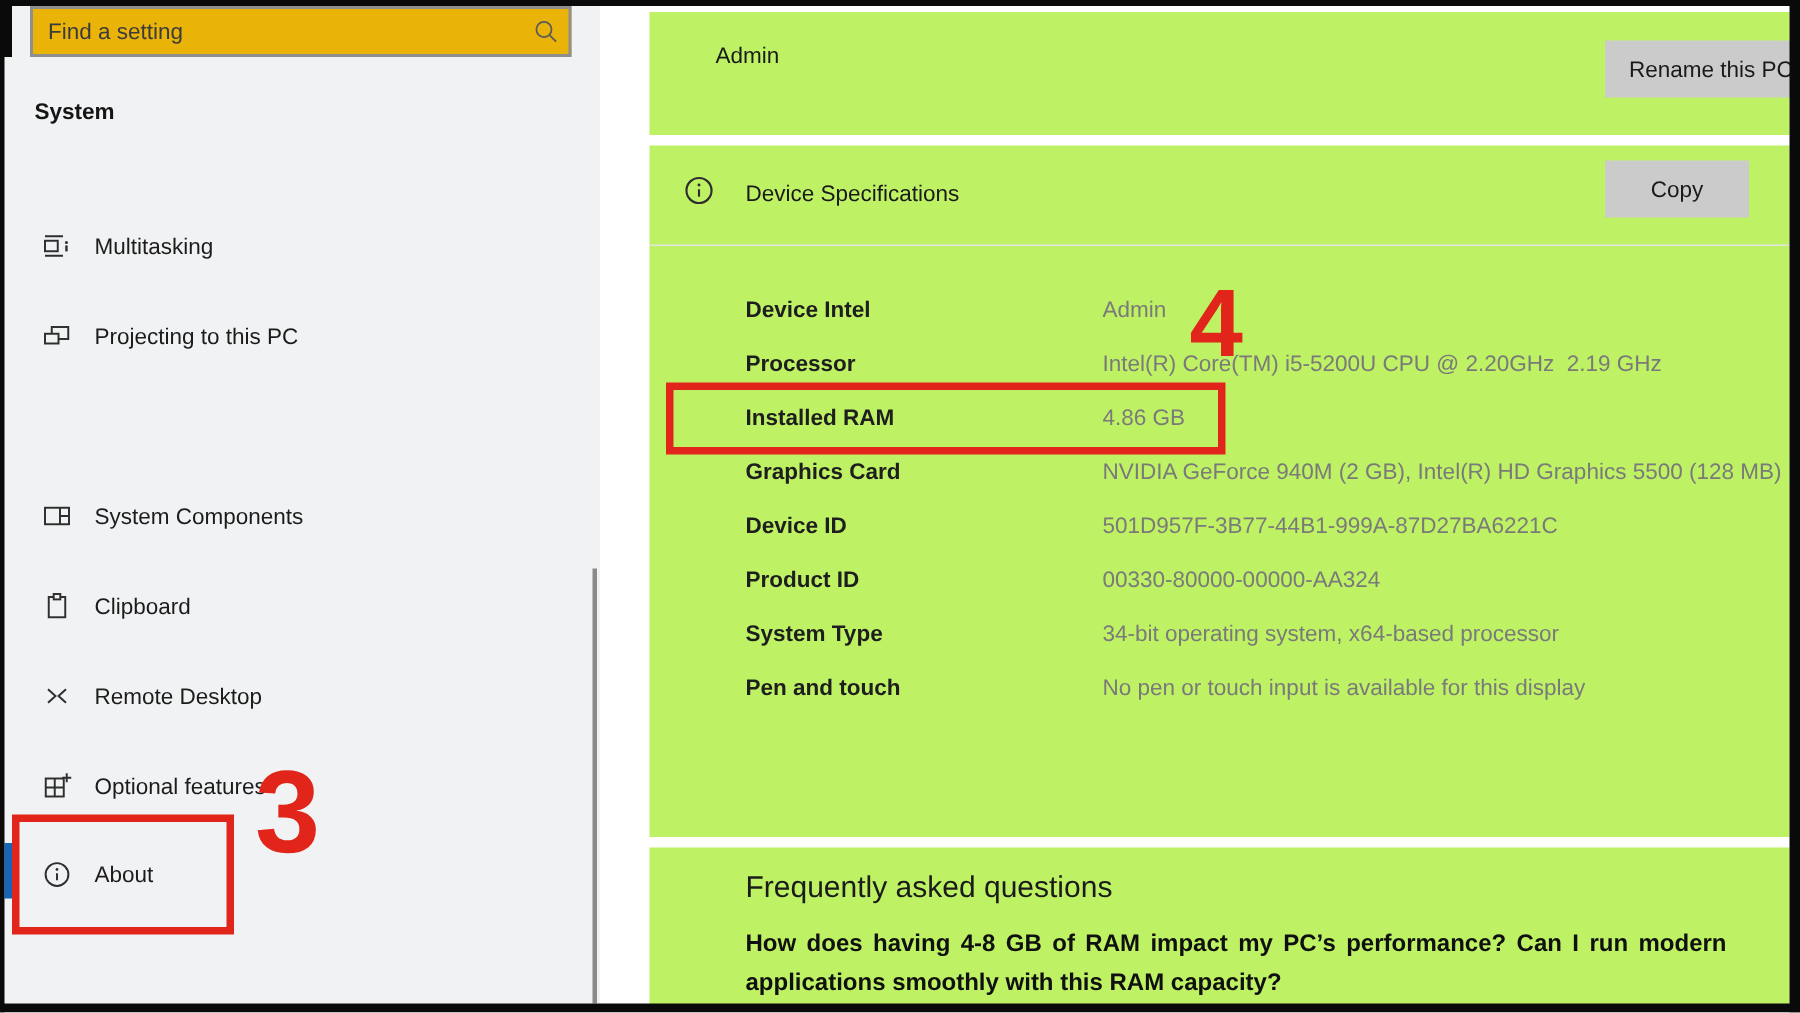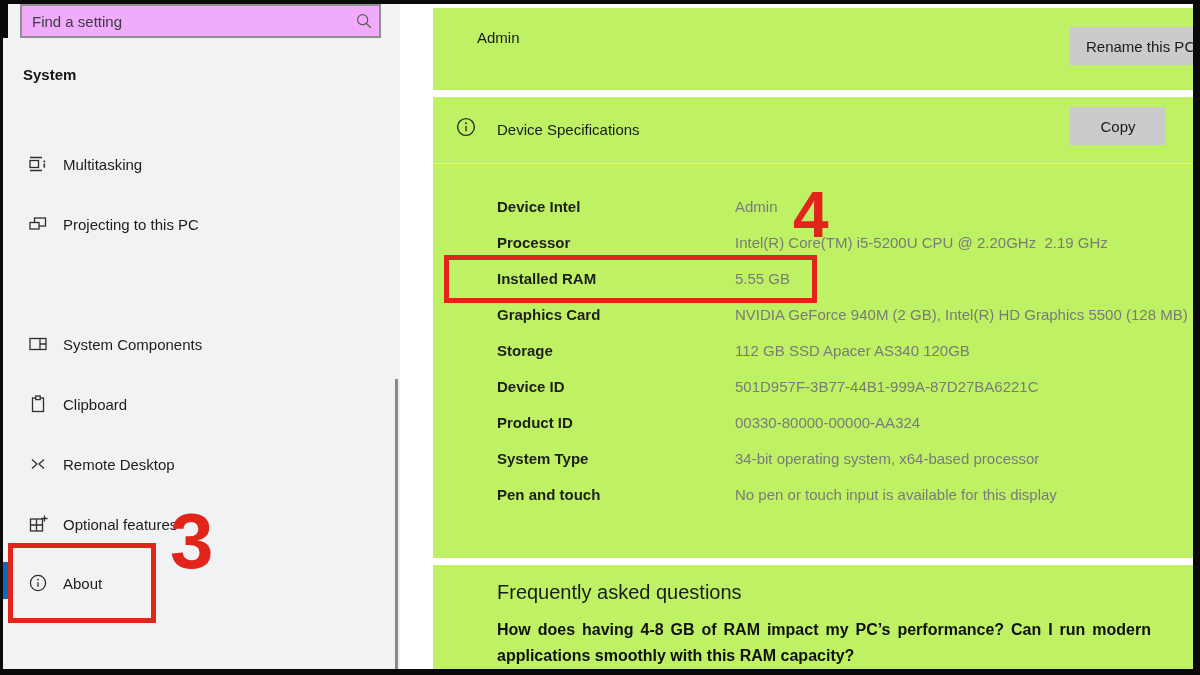--- a/index.html
+++ b/index.html
@@ -16,21 +16,21 @@
   .frame.right  { right:0; top:0; width:7px; height:675px; }
   .frame.corner { left:0; top:0; width:8px; height:38px; }
 
   
   .sidebar {
     position:absolute; left:3px; top:4px; width:397px; height:665px;
     background:#f1f2f3; z-index:1;
   }
   .search-box {
     position:absolute; left:17px; top:0; width:361px; height:34px;
-    background:#f0abfc; border:2px solid #8f8f8f;
+    background:#eab308; border:2px solid #8f8f8f;
     display:flex; align-items:center;
   }
   .search-box input {
     flex:1; border:none; outline:none; background:transparent;
     font-family:"Liberation Sans", sans-serif; font-size:15px; color:#3c3c3c;
     padding:0 6px 0 10px; height:100%;
   }
   .search-box input::placeholder { color:#3c3c3c; opacity:1; }
   .search-glyph { width:30px; display:flex; justify-content:center; align-items:center; }
 
@@ -222,29 +222,25 @@
     <div class="spec-row">
       <span class="spec-label">Device Intel</span>
       <span class="spec-value">Admin</span>
     </div>
     <div class="spec-row">
       <span class="spec-label">Processor</span>
       <span class="spec-value">Intel(R) Core(TM) i5-5200U CPU @ 2.20GHz&nbsp;&nbsp;2.19 GHz</span>
     </div>
     <div class="spec-row">
       <span class="spec-label">Installed RAM</span>
-      <span class="spec-value">5.55 GB</span>
+      <span class="spec-value">4.86 GB</span>
     </div>
     <div class="spec-row">
       <span class="spec-label">Graphics Card</span>
       <span class="spec-value" style="width:455px">NVIDIA GeForce 940M (2 GB), Intel(R) HD Graphics 5500 (128 MB)</span>
-    </div>
-    <div class="spec-row">
-      <span class="spec-label">Storage</span>
-      <span class="spec-value">112 GB SSD Apacer AS340 120GB</span>
     </div>
     <div class="spec-row">
       <span class="spec-label">Device ID</span>
       <span class="spec-value">501D957F-3B77-44B1-999A-87D27BA6221C</span>
     </div>
     <div class="spec-row">
       <span class="spec-label">Product ID</span>
       <span class="spec-value">00330-80000-00000-AA324</span>
     </div>
     <div class="spec-row">

